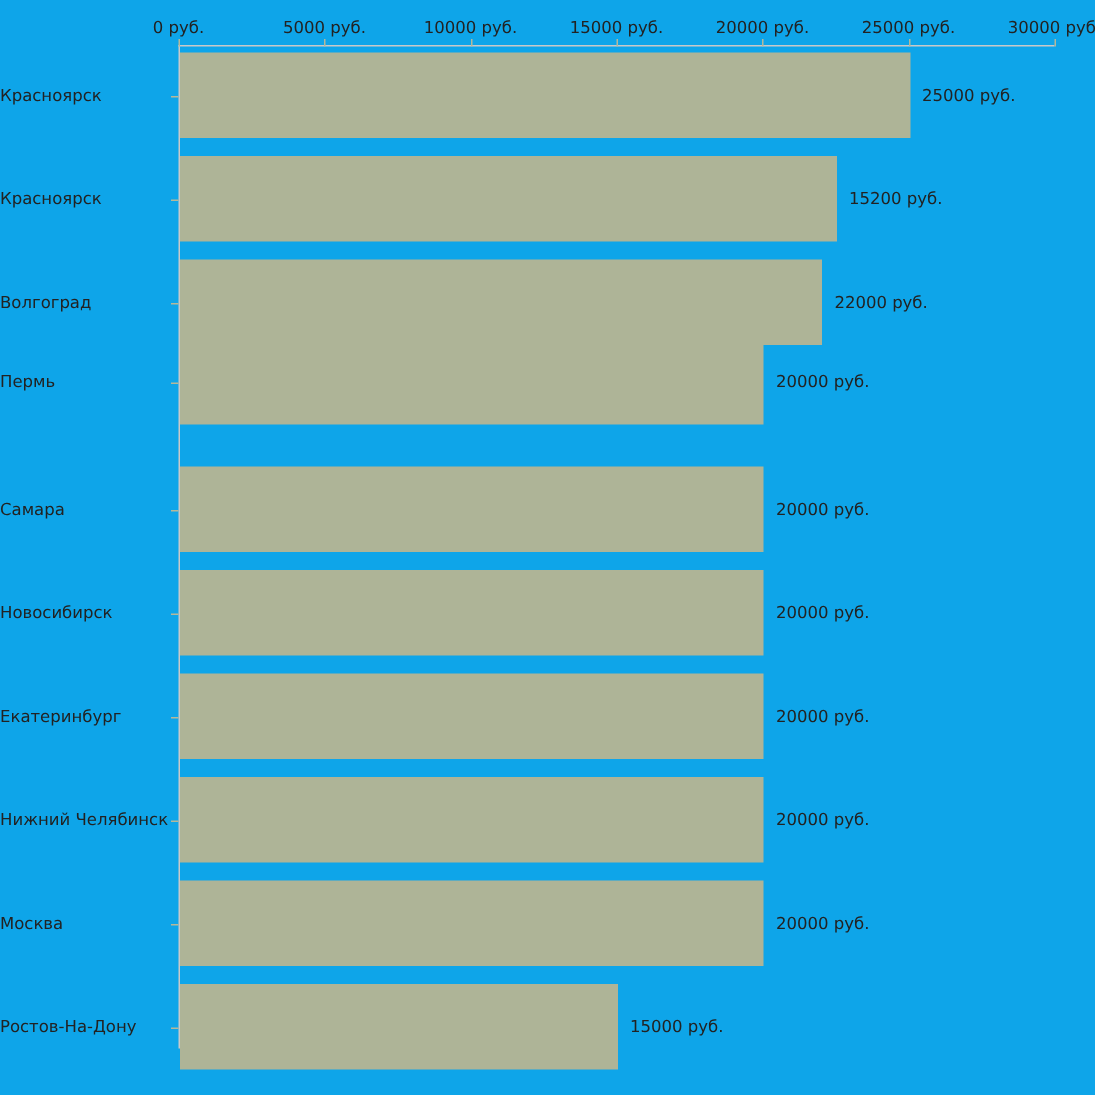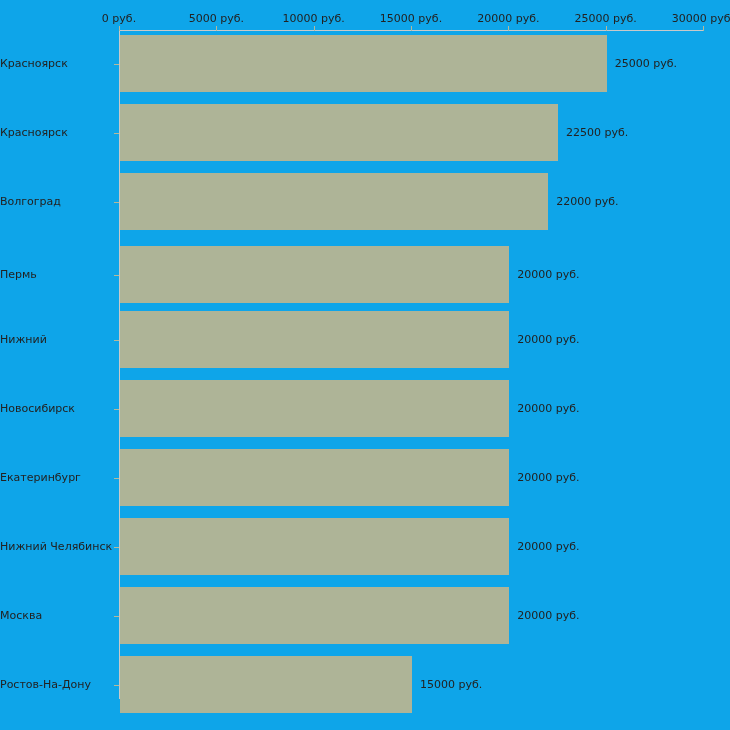--- a/index.html
+++ b/index.html
@@ -123,37 +123,37 @@
       <div class="bar-row" style="top: 35px; height: 57px;">
         <div class="y-tick" style="position: absolute; top: 28.5px;"></div>
         <div class="cat-label-wrap" style="top: 21.5px;">Красноярск</div>
         <div class="bar" style="width: 486.667px; background: rgb(174, 180, 151);"></div>
         <div class="val-label" style="left: 614.667px; top: 21.5px;">25000 руб.</div>
       </div>
       <div class="bar-row" style="top: 104px; height: 57px;">
         <div class="y-tick" style="position: absolute; top: 28.5px;"></div>
         <div class="cat-label-wrap" style="top: 21.5px;">Красноярск</div>
         <div class="bar" style="width: 438px; background: rgb(174, 180, 151);"></div>
-        <div class="val-label" style="left: 566px; top: 21.5px;">22500 руб.</div>
+        <div class="val-label" style="left: 566px; top: 21.5px;">15200 руб.</div>
       </div>
       <div class="bar-row" style="top: 173px; height: 57px;">
         <div class="y-tick" style="position: absolute; top: 28.5px;"></div>
         <div class="cat-label-wrap" style="top: 21.5px;">Волгоград</div>
         <div class="bar" style="width: 428.267px; background: rgb(174, 180, 151);"></div>
         <div class="val-label" style="left: 556.267px; top: 21.5px;">22000 руб.</div>
       </div>
-      <div class="bar-row" style="top: 246px; height: 57px;">
+      <div class="bar-row" style="top: 226px; height: 57px;">
         <div class="y-tick" style="position: absolute; top: 28.5px;"></div>
         <div class="cat-label-wrap" style="top: 21.5px;">Пермь</div>
         <div class="bar" style="width: 389.333px; background: rgb(174, 180, 151);"></div>
         <div class="val-label" style="left: 517.333px; top: 21.5px;">20000 руб.</div>
       </div>
       <div class="bar-row" style="top: 311px; height: 57px;">
         <div class="y-tick" style="position: absolute; top: 28.5px;"></div>
-        <div class="cat-label-wrap" style="top: 21.5px;">Нижний</div>
+        <div class="cat-label-wrap" style="top: 21.5px;">Самара</div>
         <div class="bar" style="width: 389.333px; background: rgb(174, 180, 151);"></div>
         <div class="val-label" style="left: 517.333px; top: 21.5px;">20000 руб.</div>
       </div>
       <div class="bar-row" style="top: 380px; height: 57px;">
         <div class="y-tick" style="position: absolute; top: 28.5px;"></div>
         <div class="cat-label-wrap" style="top: 21.5px;">Новосибирск</div>
         <div class="bar" style="width: 389.333px; background: rgb(174, 180, 151);"></div>
         <div class="val-label" style="left: 517.333px; top: 21.5px;">20000 руб.</div>
       </div>
       <div class="bar-row" style="top: 449px; height: 43px;">

